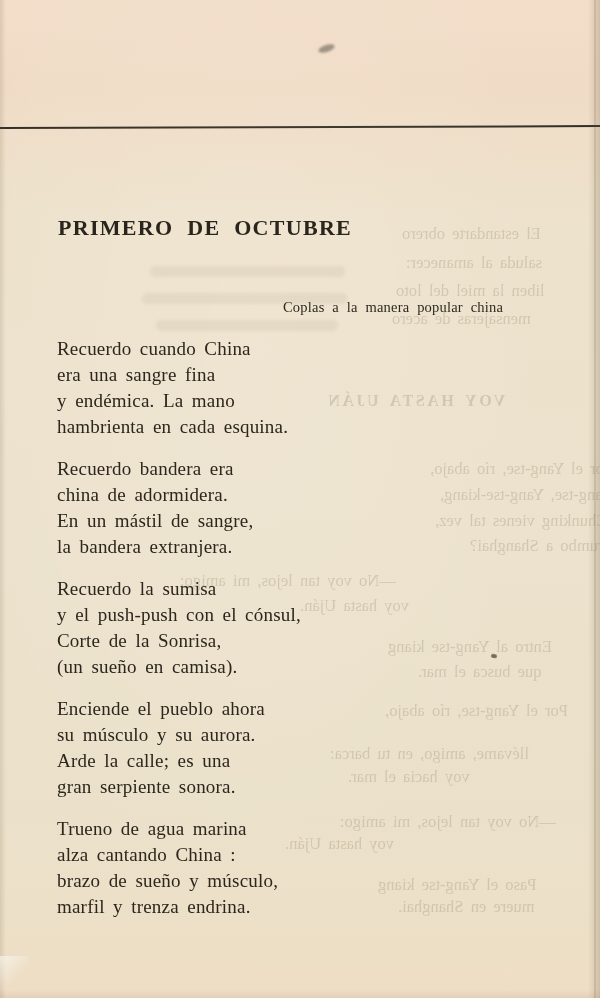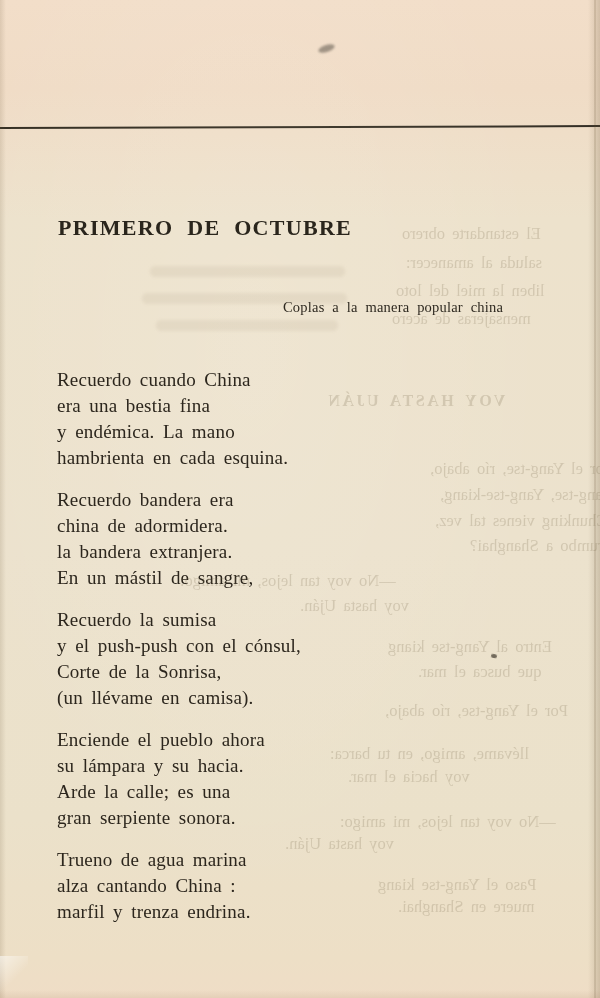--- a/index.html
+++ b/index.html
@@ -23,21 +23,21 @@
     position:absolute;left:58px;top:215px;margin:0;
     font-size:22px;font-weight:bold;color:#2a251c;
     letter-spacing:1.3px;word-spacing:7px;white-space:nowrap;
   }
   .subtitle{
     position:absolute;left:283px;top:299px;
     font-size:14.5px;font-weight:normal;color:#2e2920;
     letter-spacing:0.2px;word-spacing:4px;white-space:nowrap;
   }
   .poem{
-    position:absolute;left:57px;top:367px;
+    position:absolute;left:57px;top:336px;
     font-size:19px;color:#2c261d;
     letter-spacing:0.2px;word-spacing:3.5px;
   }
   .stanza{margin:0 0 16px 0;padding:0;}
   .pline{display:block;height:26px;line-height:26px;white-space:nowrap;}
 
   
   .ghost{
     position:absolute;white-space:nowrap;
     transform:scaleX(-1);
@@ -86,45 +86,46 @@
 <div class="page">
 
   <div class="rule"></div>
 
   <div class="title">PRIMERO DE OCTUBRE</div>
   <div class="subtitle">Coplas a la manera popular china</div>
 
   <div class="poem">
     <p class="stanza">
       <span class="pline">Recuerdo cuando China</span>
-      <span class="pline">era una bestia fina</span>
+      <span class="pline">era una sangre fina</span>
       <span class="pline">y endémica.  La mano</span>
       <span class="pline">hambrienta en cada esquina.</span>
     </p>
     <p class="stanza">
       <span class="pline">Recuerdo bandera era</span>
       <span class="pline">china de adormidera.</span>
+      <span class="pline">En un mástil de sangre,</span>
       <span class="pline">la bandera extranjera.</span>
-      <span class="pline">En un mástil de sangre,</span>
     </p>
     <p class="stanza">
       <span class="pline">Recuerdo la sumisa</span>
       <span class="pline">y el push-push con el cónsul,</span>
       <span class="pline">Corte de la Sonrisa,</span>
-      <span class="pline">(un llévame en camisa).</span>
+      <span class="pline">(un sueño en camisa).</span>
     </p>
     <p class="stanza">
       <span class="pline">Enciende el pueblo ahora</span>
-      <span class="pline">su lámpara y su hacia.</span>
+      <span class="pline">su músculo y su aurora.</span>
       <span class="pline">Arde la calle; es una</span>
       <span class="pline">gran serpiente sonora.</span>
     </p>
     <p class="stanza">
       <span class="pline">Trueno de agua marina</span>
       <span class="pline">alza cantando China :</span>
+      <span class="pline">brazo de sueño y músculo,</span>
       <span class="pline">marfil y trenza endrina.</span>
     </p>
   </div>
 
   <div class="ghost" style="left:402px;top:224px">El estandarte obrero</div>
   <div class="ghost" style="left:406px;top:253px">saluda al amanecer:</div>
   <div class="ghost" style="left:396px;top:281px">liben la miel del loto</div>
   <div class="ghost" style="left:392px;top:309px">mensajeras de acero</div>
   <div class="ghost ghost-h" style="left:326px;top:392px">VOY HASTA UJÁN</div>
   <div class="ghost" style="left:430px;top:459px">Por el Yang-tse, río abajo,</div>

